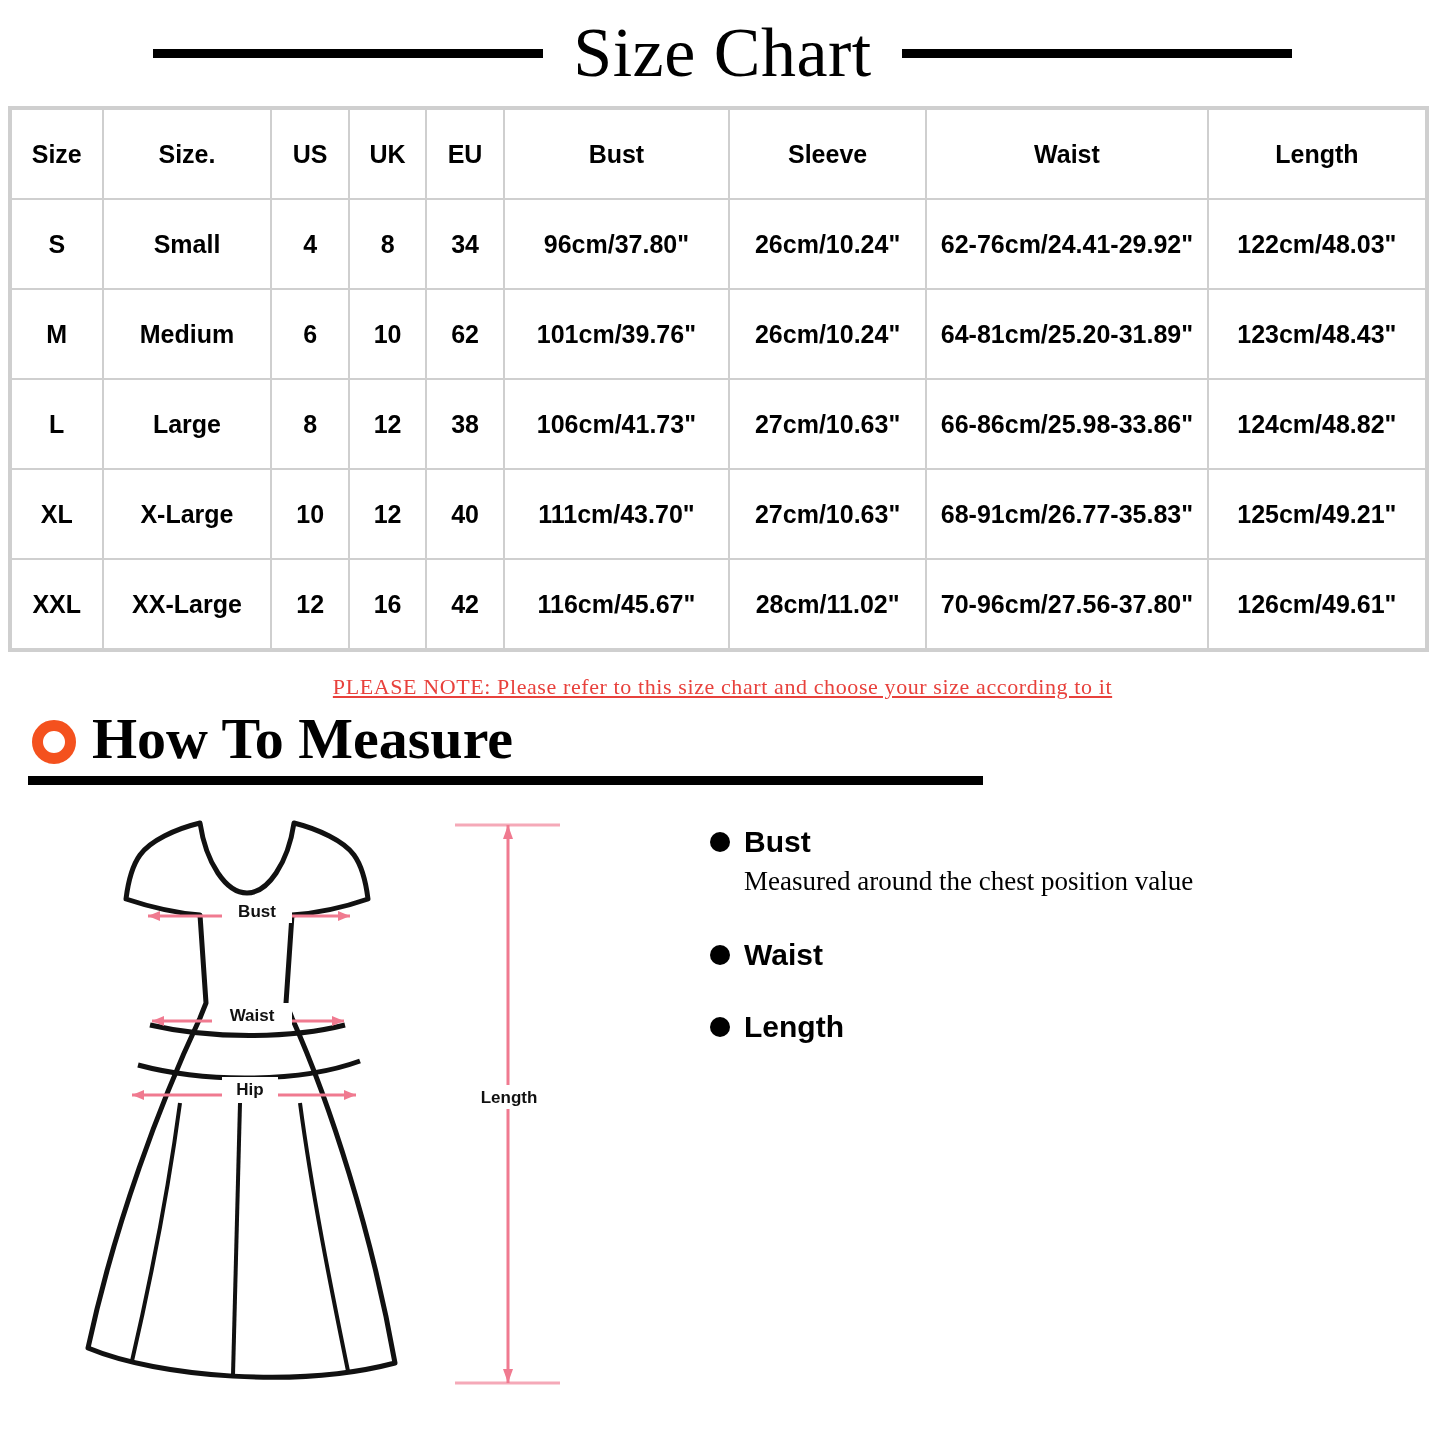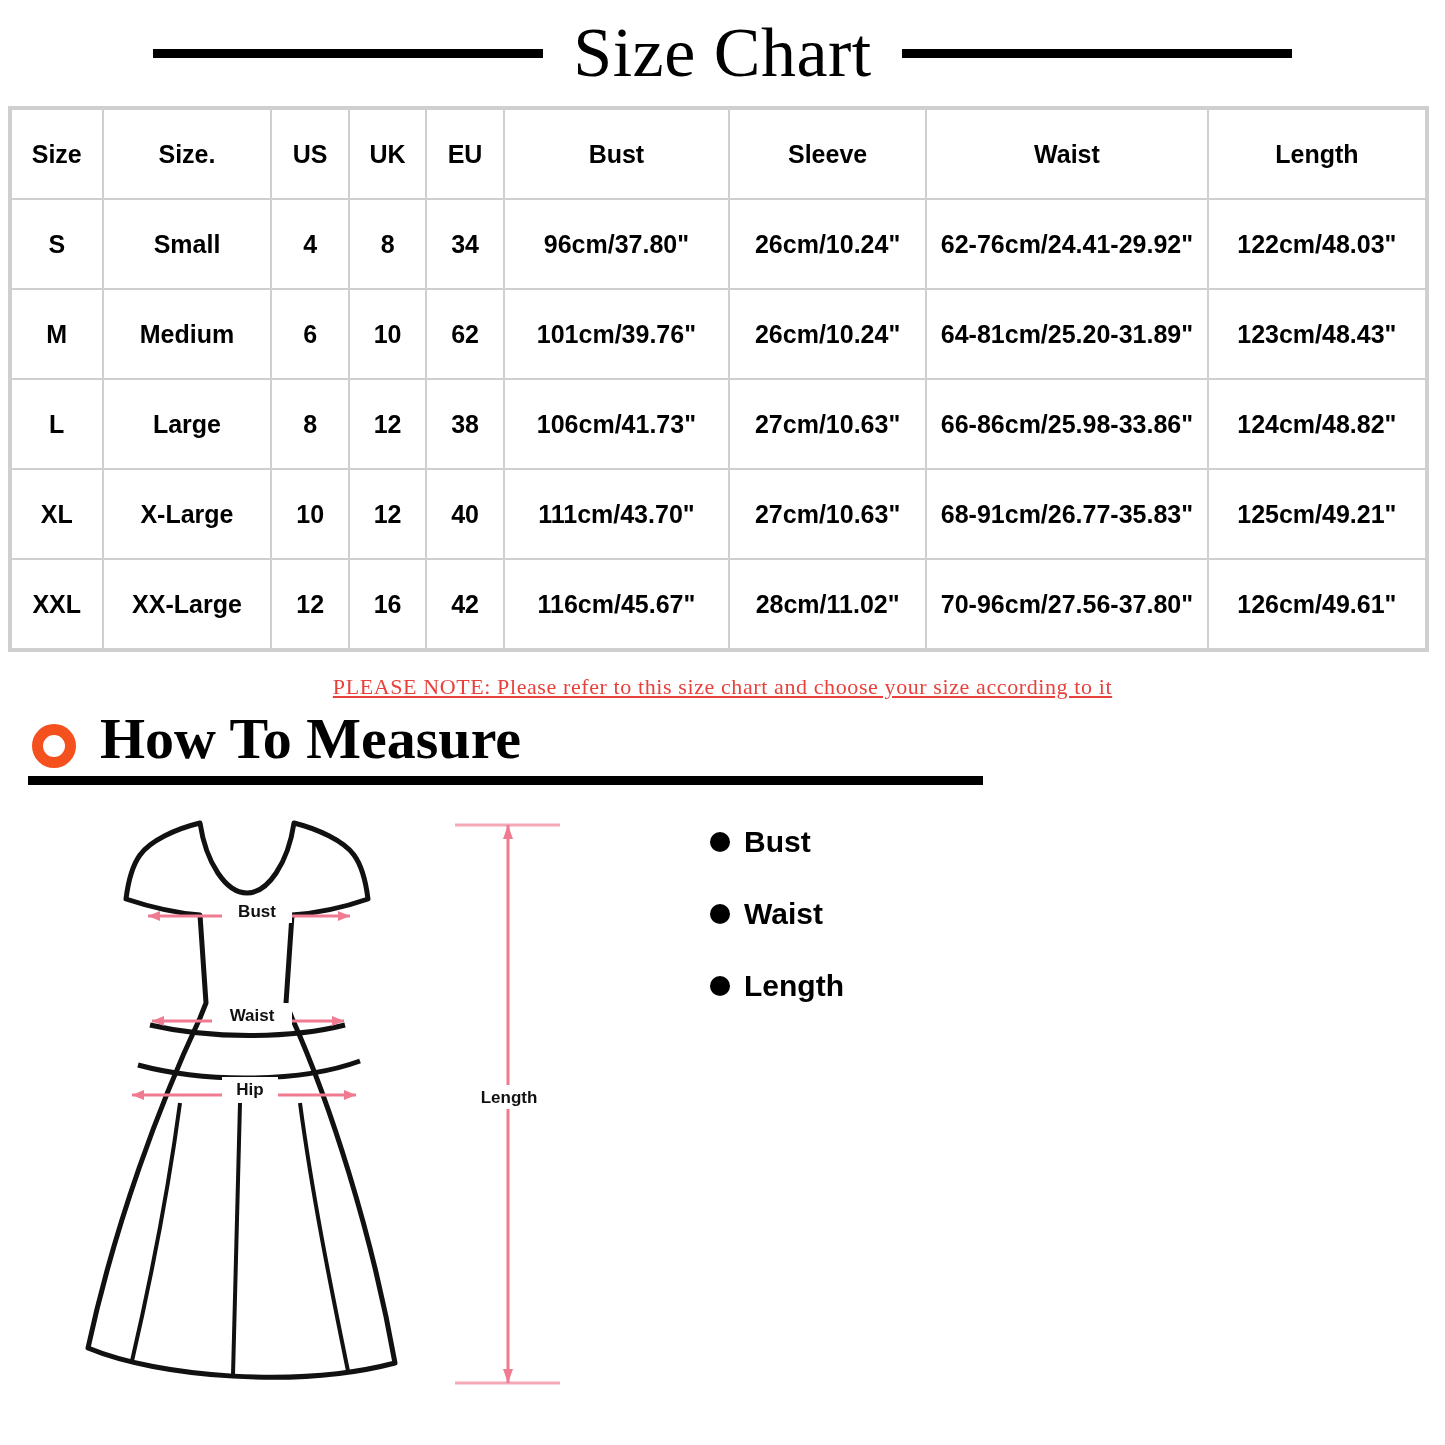--- a/index.html
+++ b/index.html
@@ -78,22 +78,22 @@
     font-family: "Liberation Serif", serif;
     font-size: 22px;
     letter-spacing: 0.6px;
     margin: 22px 0 4px 0;
     text-decoration: underline;
   }
 
   
   .howto {
     display: flex;
-    align-items: flex-end;
-    gap: 24px;
+    align-items: center;
+    gap: 16px;
     padding: 6px 0 0 32px;
   }
   .bullet-ring {
     width: 44px;
     height: 44px;
     border-radius: 50%;
     border: 11px solid #f4511e;
     box-sizing: border-box;
     flex: 0 0 auto;
     margin-top: 6px;
@@ -308,20 +308,21 @@
       <text x="509" y="300" font-family="Liberation Sans, sans-serif" font-size="17" font-weight="bold" text-anchor="middle" fill="#111111">Length</text>
     </svg>
   </div>
 
   <div class="desc">
     <div class="desc-item">
       <div class="desc-head">
         <span class="dot"></span>
         <span class="desc-title">Bust</span>
       </div>
+      <div class="desc-body">Measured around the chest position value</div>
     </div>
 
     <div class="desc-item">
       <div class="desc-head">
         <span class="dot"></span>
         <span class="desc-title">Waist</span>
       </div>
     </div>
 
     <div class="desc-item">

